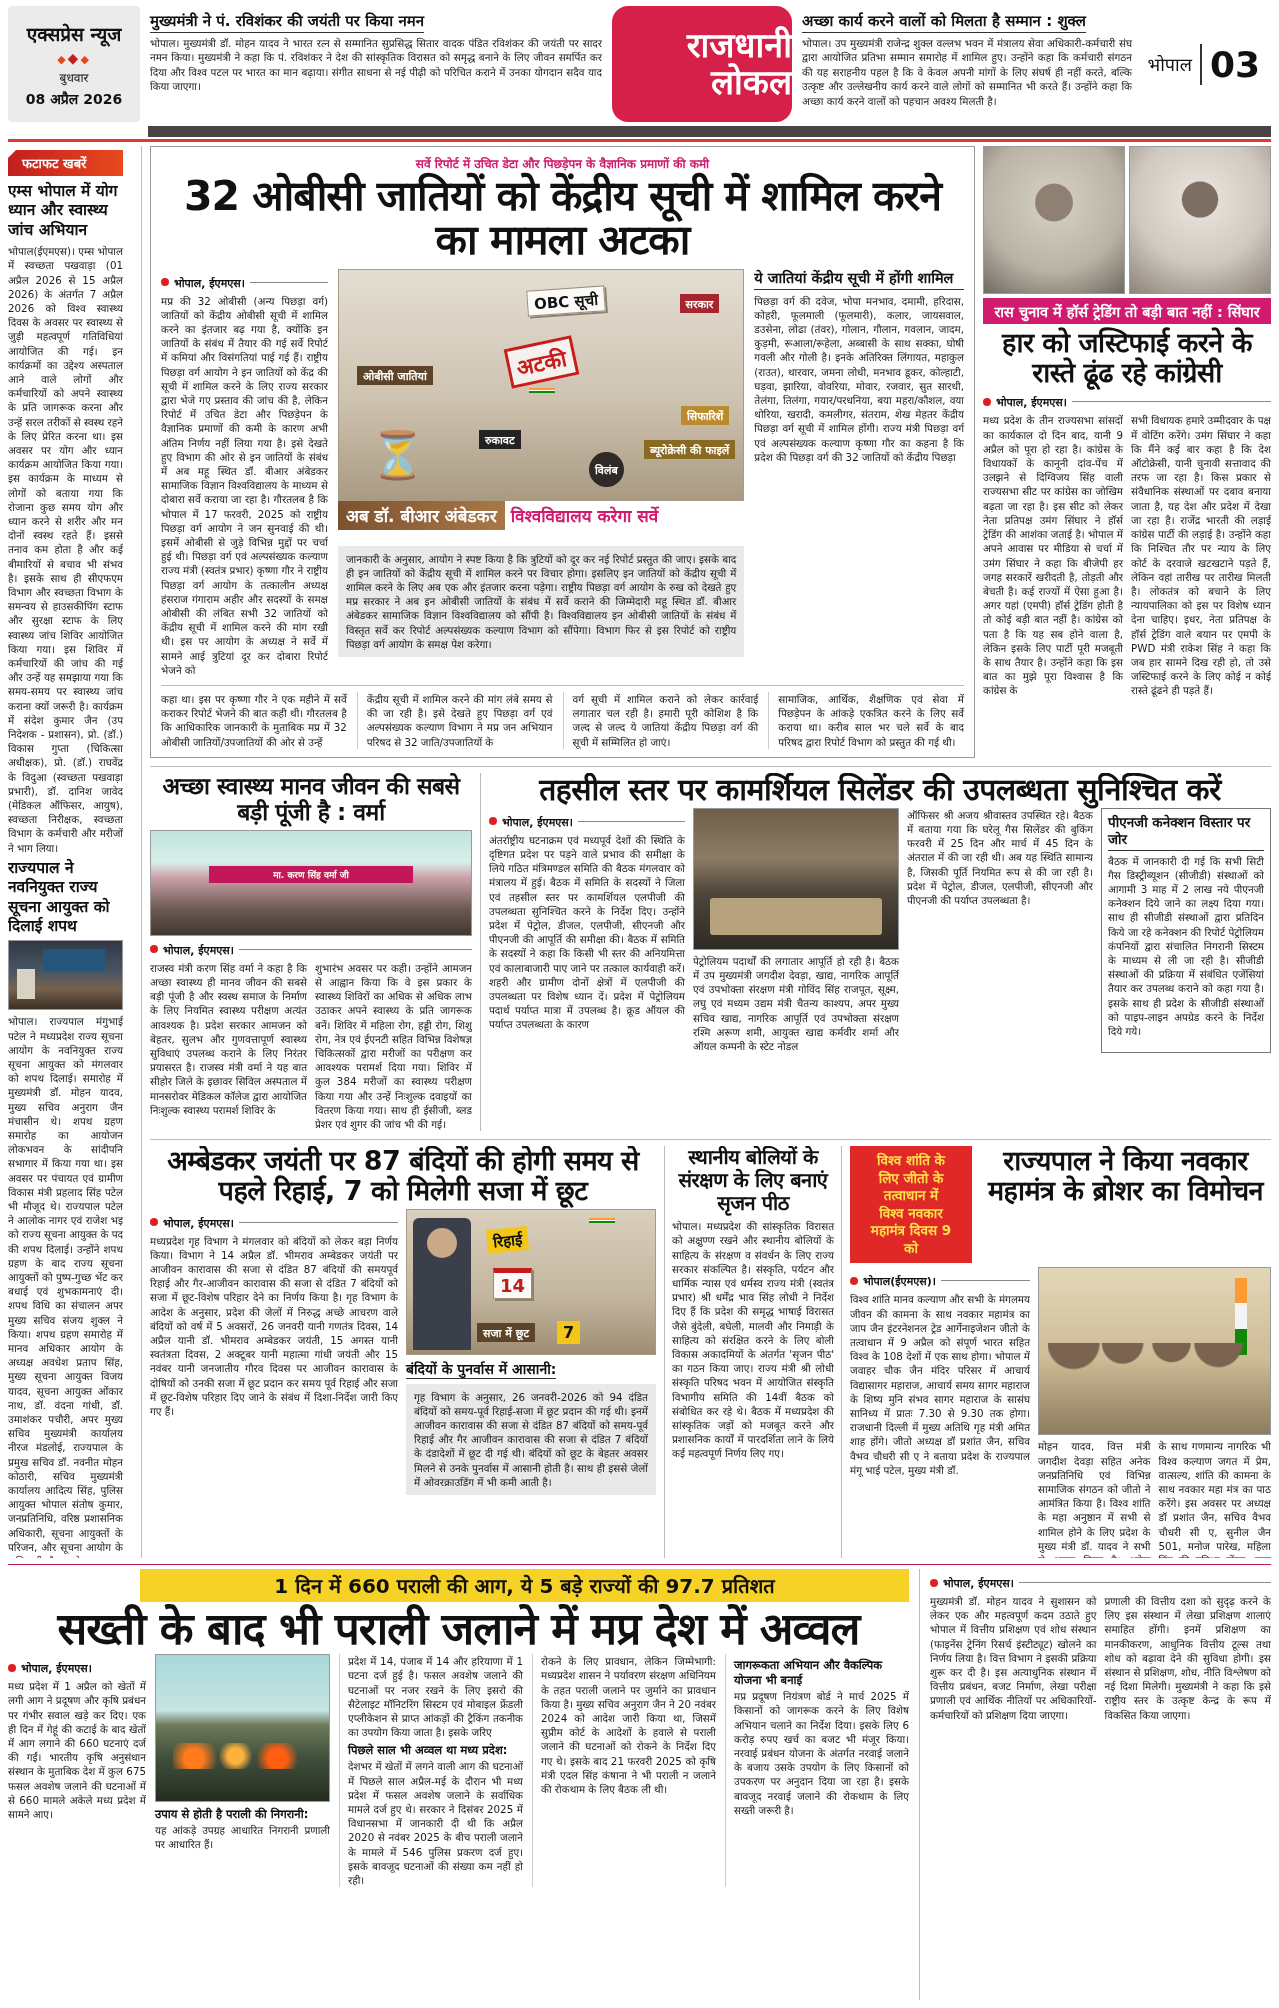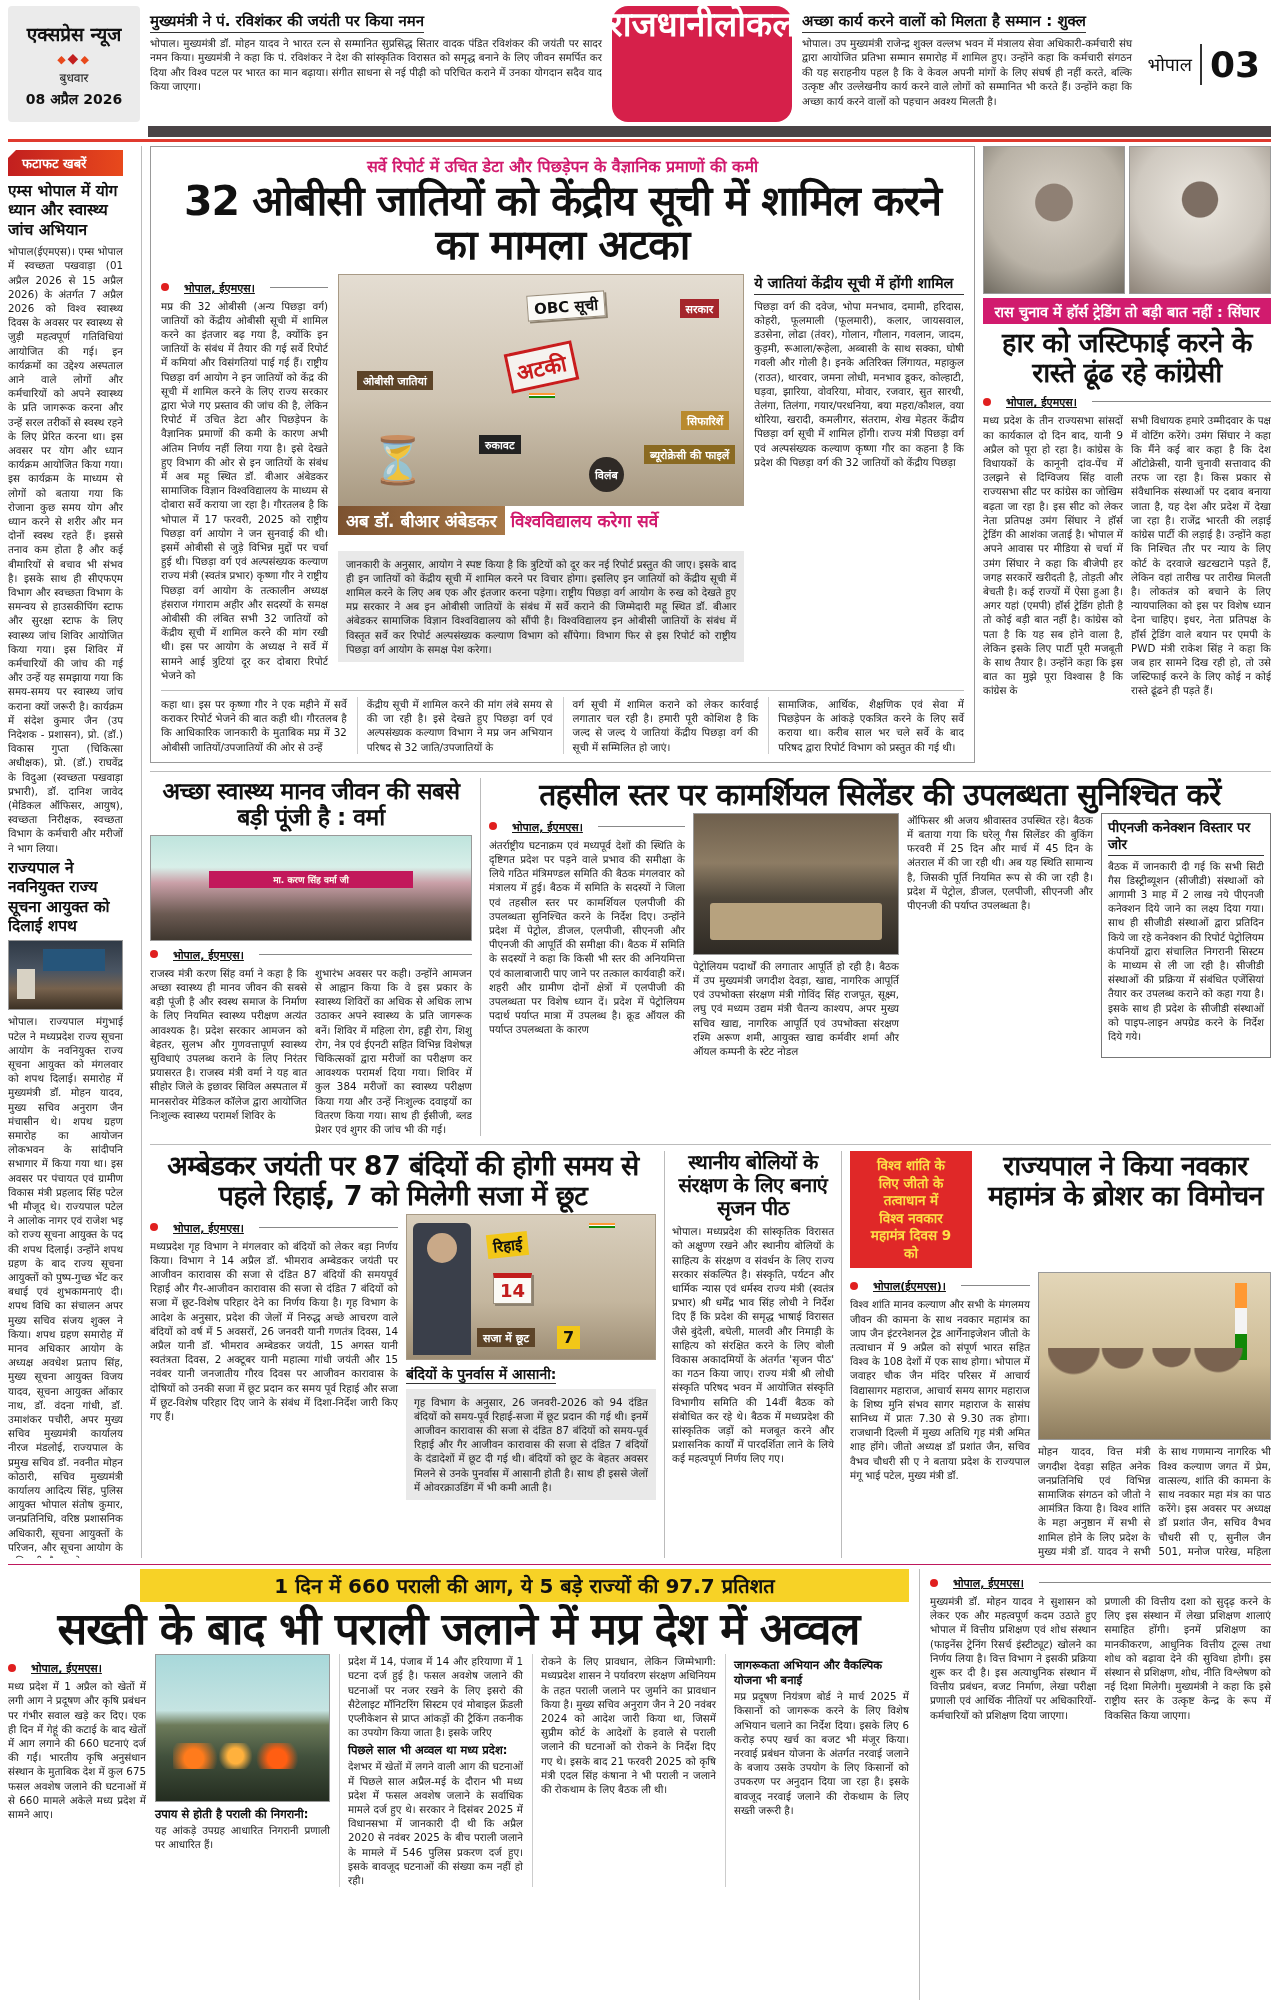--- a/index.html
+++ b/index.html
@@ -12,44 +12,44 @@
               align-items:center; justify-content:center; gap:3px; padding:6px; }
   .logo-box .brand { font-size:19px; font-weight:800; }
   .diamonds { color:#e8491c; font-size:11px; letter-spacing:2px; }
   .diamonds b { color:#c21f1f; font-size:14px; }
   .logo-box .day { font-size:12px; }
   .logo-box .date { font-size:14px; font-weight:800; }
   .hdr-art { flex:1; padding-top:4px; }
   .hdr-art h3 { font-size:15px; font-weight:800; border-bottom:1.5px solid #333; display:inline-block; padding-bottom:2px; margin-bottom:3px; }
   .hdr-art p { font-size:10.3px; line-height:1.4; text-align:justify; color:#222; }
   .masthead { width:180px; background:#d6204a; border-radius:16px; color:#fff; display:flex;
-              flex-direction:row; align-items:flex-start; justify-content:center; font-weight:800;
+              flex-direction:column; align-items:flex-end; justify-content:center; font-weight:800;
               font-size:34px; line-height:1.1; }
   .pageno { width:118px; display:flex; align-items:center; justify-content:flex-end; gap:8px; }
   .pageno .city { font-size:18px; }
   .pageno .num { font-size:36px; font-weight:800; border-left:2px solid #333; padding-left:8px; }
   .band { height:11px; background:#4a4446; margin:4px 0 0 140px; }
   .band-red { height:3px; background:#e03a2f; margin:2px 0 4px 0; }
   
   .middle { display:flex; height:1412px; overflow:hidden; }
   .sidebar { width:134px; border-right:1px solid #bbb; padding-right:18px; overflow:hidden; }
   .tab { background:linear-gradient(90deg,#c21f1f,#e8491c); color:#fff; font-weight:800; font-size:13px;
          padding:4px 8px 4px 14px; clip-path:polygon(8px 0,100% 0,100% 100%,0 100%,0 8px); margin:4px 0 6px; }
   .sb-title { font-size:15.5px; font-weight:800; line-height:1.25; margin:4px 0; }
   .sb-body, .body { font-size:10.3px; line-height:1.38; text-align:justify; color:#1a1a1a; }
   .photo { width:100%; border:1px solid #999; position:relative; overflow:hidden; }
   .ph-stage { height:70px; background:linear-gradient(180deg,#303a46 0%,#4a5563 45%,#77624d 70%,#3c3124 100%); }
   .ph-stage .pod { position:absolute; left:8px; bottom:10px; width:18px; height:30px; background:#d8d2c4; }
   .ph-stage .scr { position:absolute; left:30%; top:8px; width:55%; height:22px; background:#26557a; }
   
   .row1 { display:flex; gap:8px; }
   .obc { flex:1; border:1px solid #999; padding:8px 10px; overflow:hidden; }
-  .kicker { text-align:center; color:#d11b6e; font-weight:800; font-size:16px; margin-bottom:2px; }
+  .kicker { text-align:center; color:#d11b6e; font-weight:800; font-size:12px; margin-bottom:2px; }
   .headline-xl { text-align:center; font-size:41px; font-weight:800; line-height:1.08; letter-spacing:-1px; }
-  .byline { display:flex; align-items:center; gap:15px; margin:6px 0 4px;text-decoration:underline; }
+  .byline { display:flex; align-items:center; gap:5px; margin:6px 0 4px; }
   .byline .dot { width:8px; height:8px; border-radius:50%; background:#e01f1f; }
   .byline .by { font-weight:800; font-size:11px; }
   .byline .rule { flex:1; border-top:1px solid #888; }
   .obc-mid { display:flex; gap:10px; }
   .obc-c1 { width:180px; }
   .obc-center { width:438px; }
   .illus { height:232px; border:1px solid #a89a85; position:relative; overflow:hidden;
            background:linear-gradient(180deg,#e4ddd2 0%,#cfc4b2 55%,#a99a82 100%); }
   .chip { position:absolute; font-weight:800; font-size:11px; padding:2px 6px; white-space:nowrap; }
   .stamp { border:3px solid #c81d1d; color:#c81d1d; font-size:22px; transform:rotate(-12deg); background:rgba(255,255,255,.75); }

